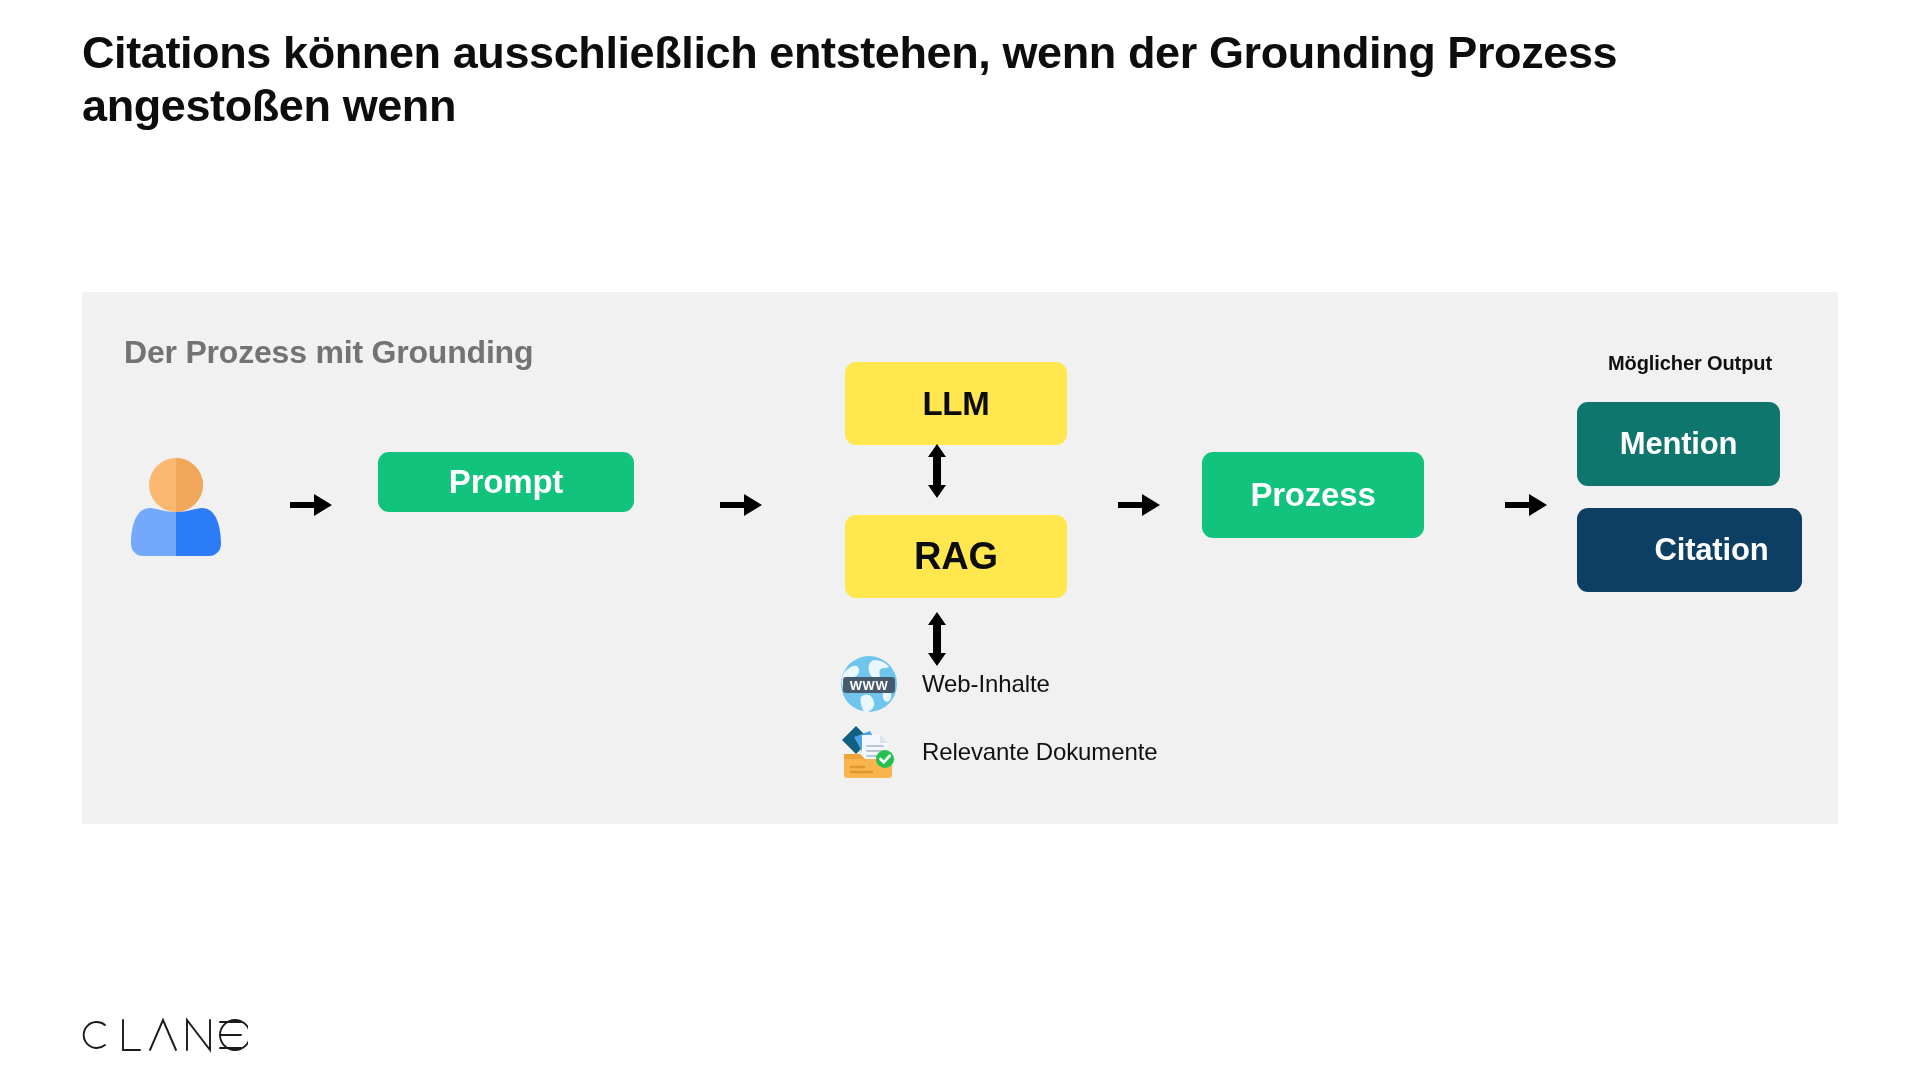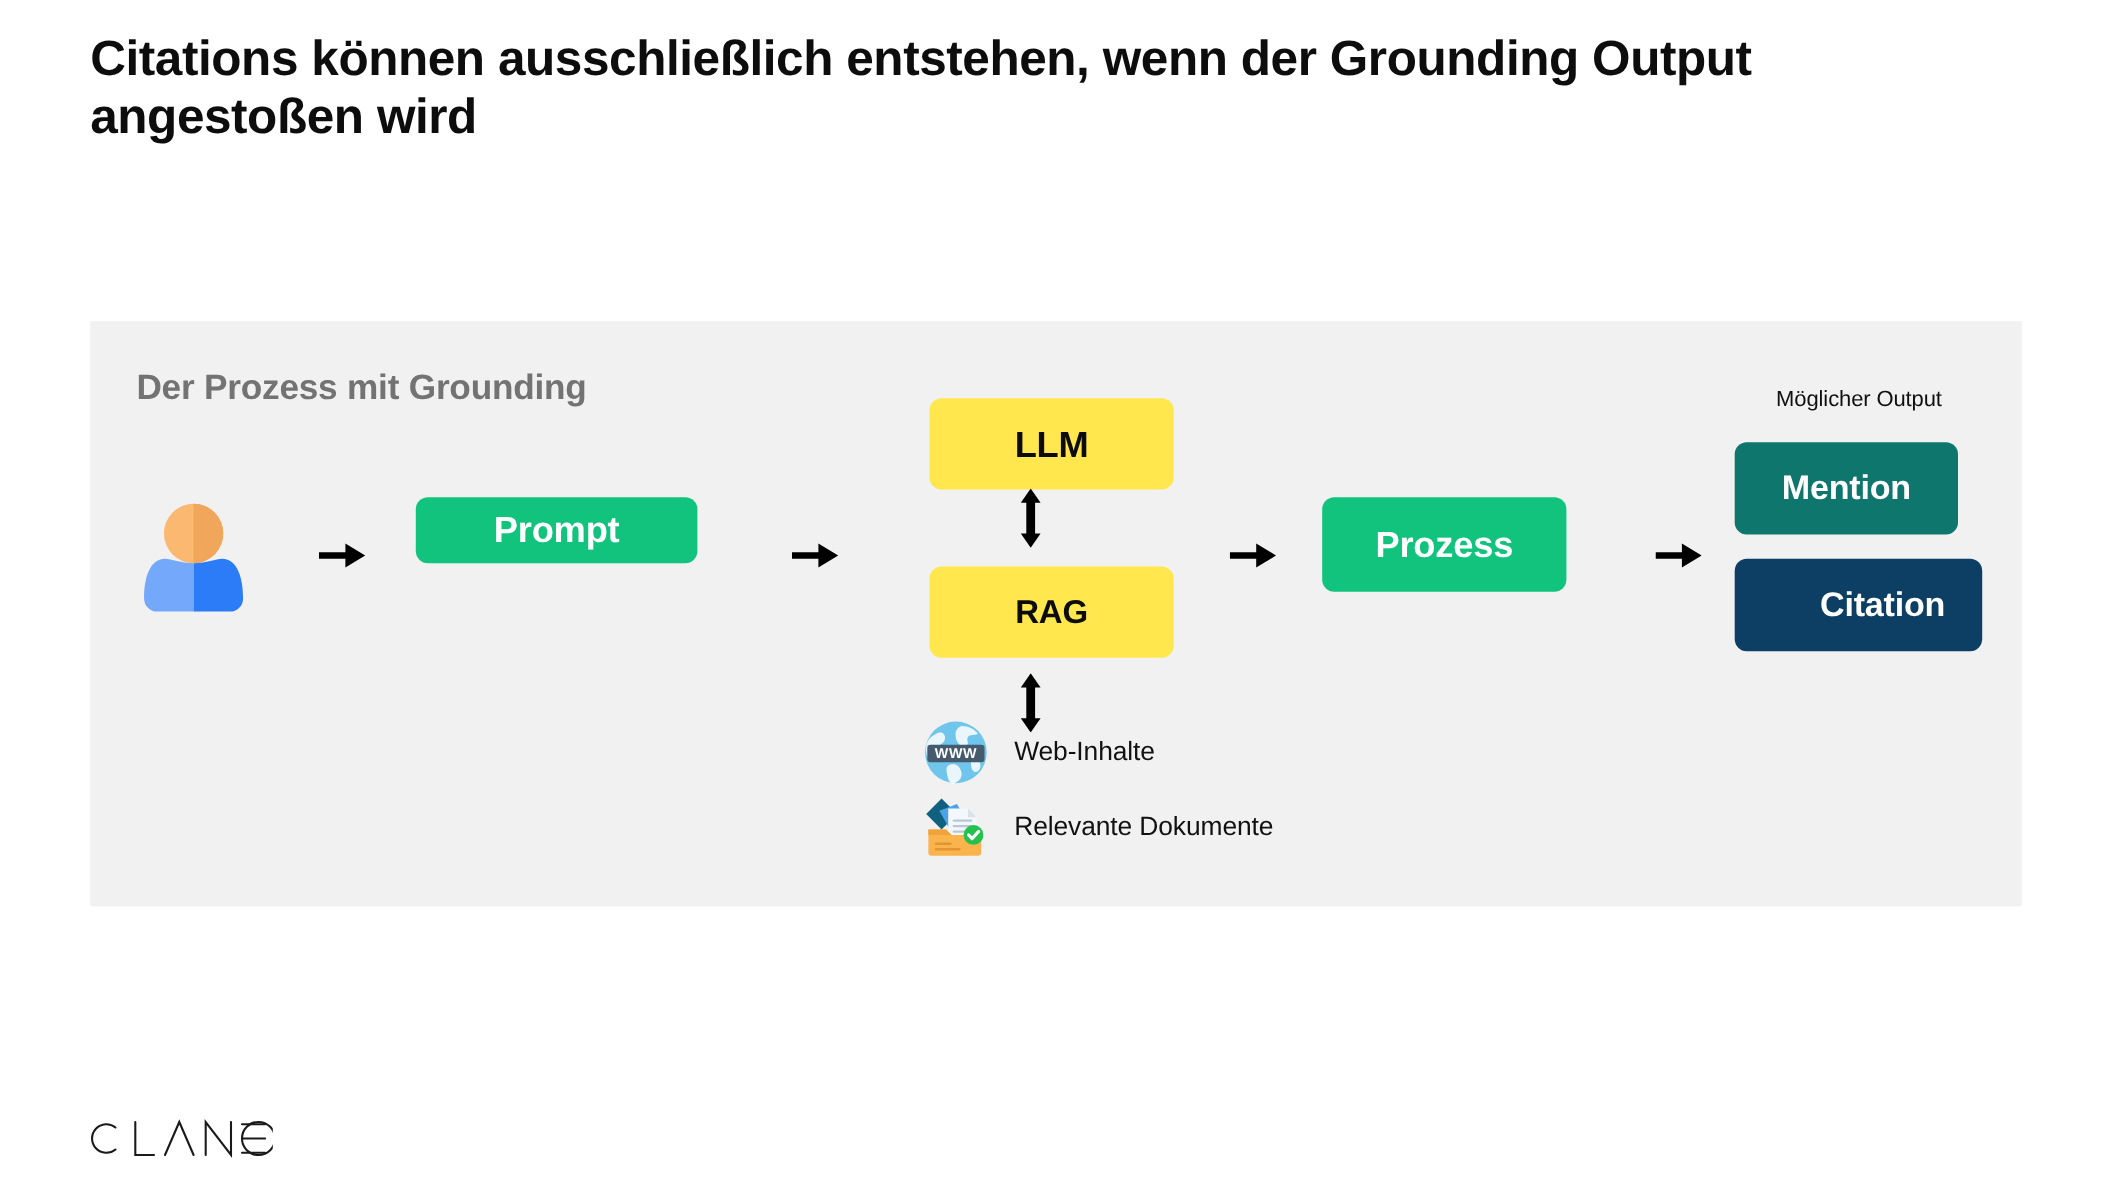--- a/index.html
+++ b/index.html
@@ -121,21 +121,21 @@
     font-size: 33px;
   }
 
   .node-rag {
     left: 763px;
     top: 223px;
     width: 222px;
     height: 83px;
     background: #ffe74d;
     color: #0c0c0c;
-    font-size: 30px;
+    font-size: 38px;
   }
 
   .node-response {
     left: 1120px;
     top: 160px;
     width: 222px;
     height: 86px;
     background: #11c37d;
     color: #ffffff;
     font-size: 33px;
@@ -149,21 +149,21 @@
     width: 260px;
     height: 100%;
   }
   .output-caption {
     position: absolute;
     left: 0;
     top: 60px;
     width: 260px;
     text-align: center;
     font-size: 20px;
-    font-weight: 400;
+    font-weight: 700;
     letter-spacing: -0.1px;
     color: #101010;
   }
   .node-mention {
     left: 17px;
     top: 110px;
     width: 203px;
     height: 84px;
     background: #0f766e;
     color: #ffffff;
@@ -209,21 +209,21 @@
     position: absolute;
     left: 80px;
     top: 1014px;
     width: 168px;
     height: 42px;
   }
 </style>
 </head>
 <body>
 
-<div class="slide-title">Citations können ausschließlich entstehen, wenn der Grounding Output angestoßen wird</div>
+<div class="slide-title">Citations können ausschließlich entstehen, wenn der Grounding Prozess angestoßen wenn</div>
 
 <div class="panel">
 
   <div class="panel-title">Der Prozess mit Grounding</div>
 
   <div class="flow">
 
     <span class="person">
       <svg viewBox="0 0 92 106" width="92" height="106" aria-hidden="true">
         <path d="M46 6 a27 27 0 0 1 0 54 a27 27 0 0 1 0 -54 Z" fill="#fbb871"></path>

